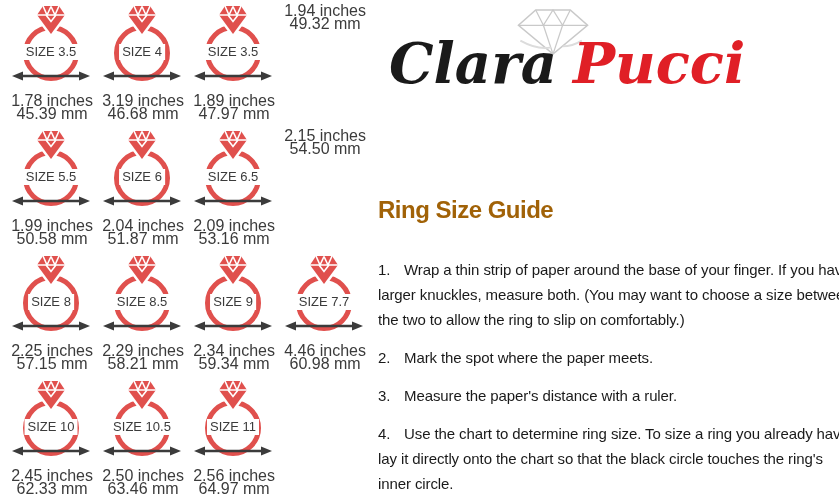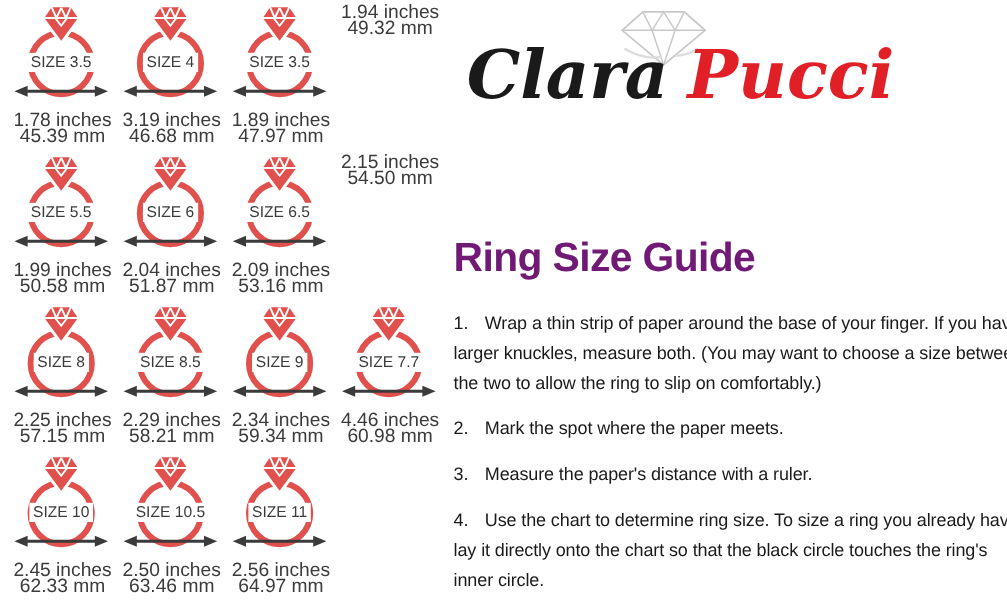--- a/index.html
+++ b/index.html
@@ -37,21 +37,21 @@
   .brand-text{
     position:absolute;left:2px;top:22px;width:398px;
     font-family:"DejaVu Serif",serif;font-style:italic;font-weight:700;
     font-size:56px;line-height:70px;white-space:nowrap;margin-left:12px;
   }
   .brand-first{color:var(--logo-black);margin-right:16px;}
   .brand-last{color:var(--logo-red);}
   
   .guide-title{
     position:absolute;left:378px;top:196px;margin:0;
-    font-size:34px;font-weight:700;letter-spacing:-0.5px;color:#701a75;
+    font-size:24px;font-weight:700;letter-spacing:-0.5px;color:#a16207;
   }
   .steps{
     position:absolute;left:378px;top:257px;width:478px;margin:0;padding:0;
     font-size:15px;line-height:25px;letter-spacing:-0.1px;color:var(--body-text);
   }
   .steps li{list-style:none;margin:0 0 13px 0;}
   .steps .num{display:inline-block;min-width:26px;}
 </style>
 </head>
 <body>

